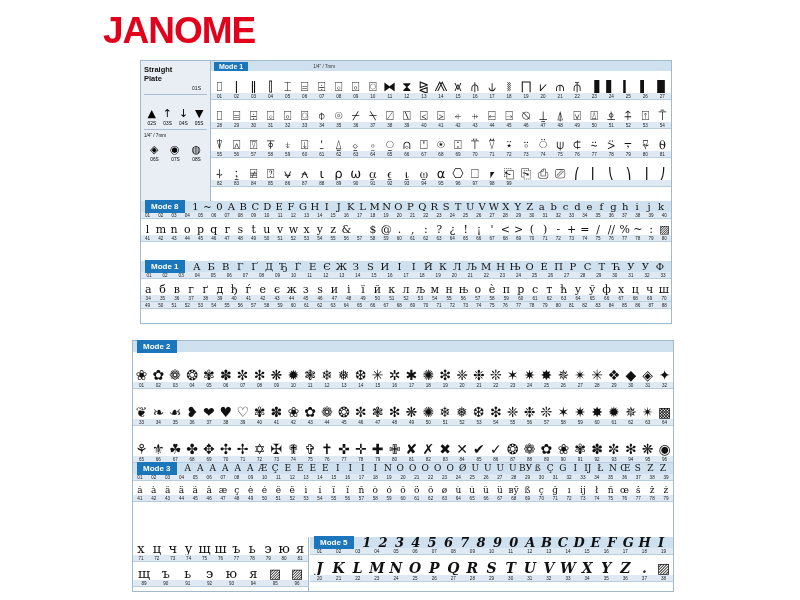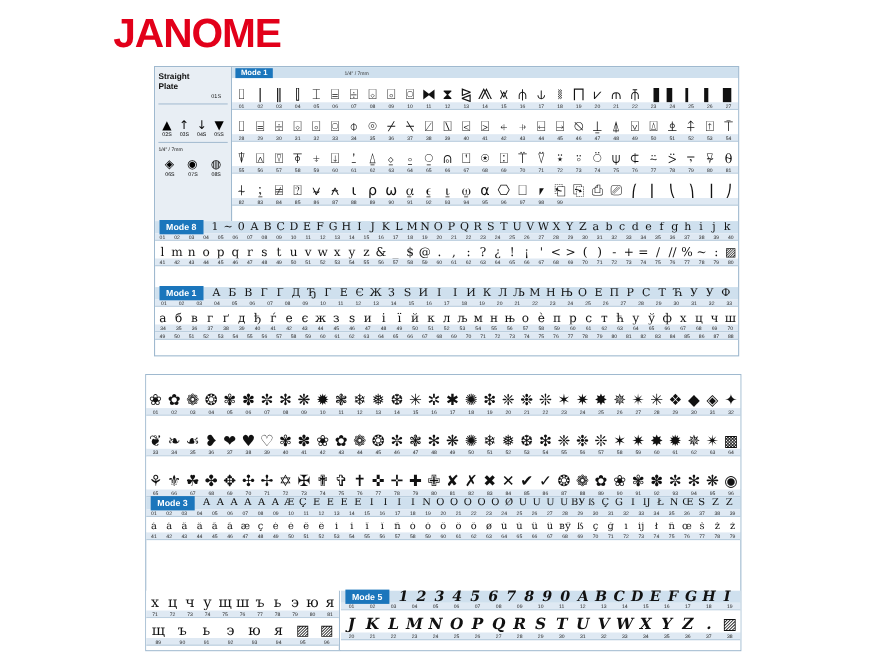--- a/index.html
+++ b/index.html
@@ -740,20 +740,23 @@
           <div class="cell">86</div>
           <div class="cell">87</div>
           <div class="cell">88</div>
         </div>
       </div>
   </div>
 </div>
 
 <div class="panel" id="block2">
 
+  <div class="modebar" style="height:11px;">
+    <span class="modelabel">Mode 2</span>
+  </div>
   <div id="m2rows">
       <div class="glyphrow" style="height: 30px;">
         <div class="gcell" style="font-size: 14px;">❀</div>
         <div class="gcell" style="font-size: 14px;">✿</div>
         <div class="gcell" style="font-size: 14px;">❁</div>
         <div class="gcell" style="font-size: 14px;">❂</div>
         <div class="gcell" style="font-size: 14px;">✾</div>
         <div class="gcell" style="font-size: 14px;">✽</div>
         <div class="gcell" style="font-size: 14px;">✼</div>
         <div class="gcell" style="font-size: 14px;">✻</div>

